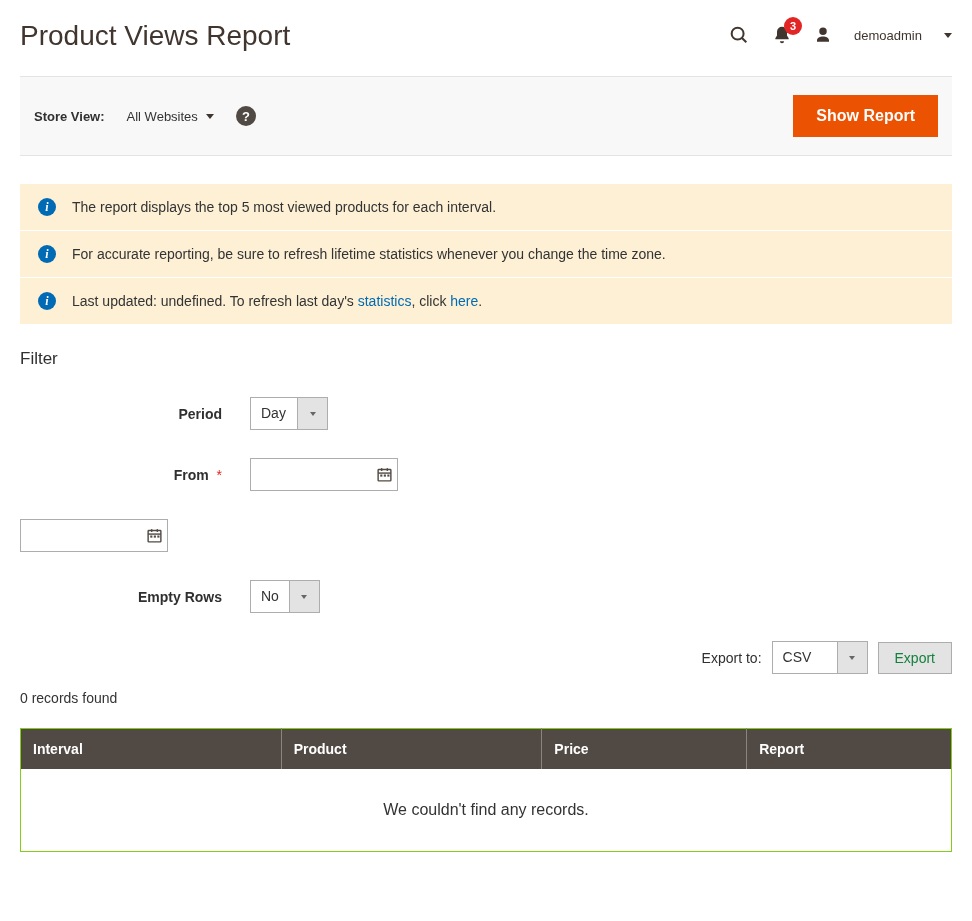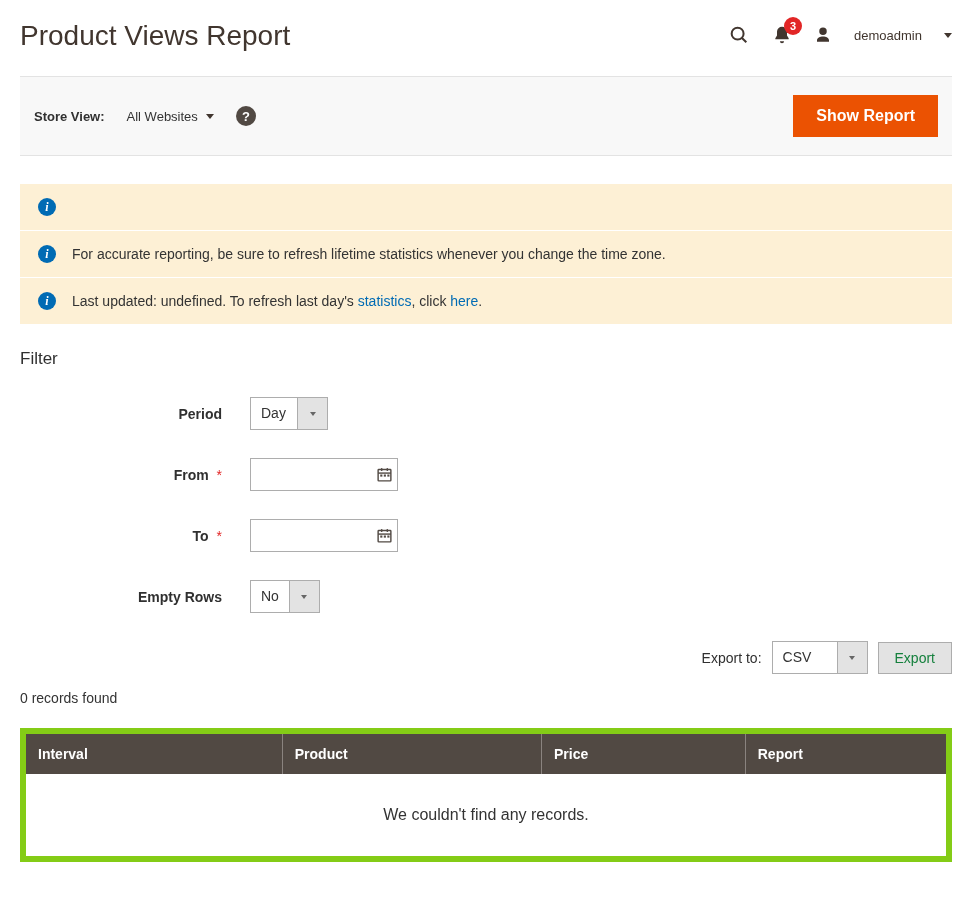--- a/index.html
+++ b/index.html
@@ -206,21 +206,21 @@
     cursor: pointer;
   }
   .records-found {
     font-size: 14px;
     color: #333;
     margin-bottom: 22px;
   }
   table.data-grid {
     width: 100%;
     border-collapse: collapse;
-    border: 6px solid #84cc16;
+    border: 1px solid #84cc16;
   }
   table.data-grid thead th {
     background: #514943;
     color: #fff;
     font-weight: 600;
     text-align: left;
     padding: 12px 12px;
     font-size: 14px;
     border-right: 1px solid #8a837f;
   }
@@ -280,20 +280,21 @@
     <span class="caret-down"></span>
   </div>
   <div class="help-icon">?</div>
   <div class="spacer"></div>
   <button class="primary-btn">Show Report</button>
 </div>
 
 <div class="msg-stack">
   <div class="msg">
     <span class="info-icon">i</span>
+    <span>The report displays the top 5 most viewed products for each interval.</span>
   </div>
   <div class="msg">
     <span class="info-icon">i</span>
     <span>For accurate reporting, be sure to refresh lifetime statistics whenever you change the time zone.</span>
   </div>
   <div class="msg">
     <span class="info-icon">i</span>
     <span>
       <span>Last updated: undefined. To refresh last day's </span><a href="#">statistics</a><span>, click </span><a href="#">here</a><span>.</span>
     </span>
@@ -329,24 +330,20 @@
           <line x1="16" y1="3" x2="16" y2="7" stroke="#514943" stroke-width="2"></line>
           <rect x="6" y="12" width="3" height="3"></rect>
           <rect x="11" y="12" width="3" height="3"></rect>
           <rect x="16" y="12" width="3" height="3"></rect>
         </svg>
     </span>
   </div>
 </div>
 
 <div class="form-row">
-  <div class="form-label-cell">
-    <span>To</span>
-    <span class="required-mark">*</span>
-  </div>
   <div class="date-input-wrap">
     <input type="text" value="" style="">
     <span class="cal">
       <svg width="17" height="17" viewBox="0 0 24 24" fill="#514943">
           <rect x="3" y="5" width="18" height="16" rx="1" fill="none" stroke="#514943" stroke-width="2"></rect>
           <line x1="3" y1="10" x2="21" y2="10" stroke="#514943" stroke-width="2"></line>
           <line x1="8" y1="3" x2="8" y2="7" stroke="#514943" stroke-width="2"></line>
           <line x1="16" y1="3" x2="16" y2="7" stroke="#514943" stroke-width="2"></line>
           <rect x="6" y="12" width="3" height="3"></rect>
           <rect x="11" y="12" width="3" height="3"></rect>

